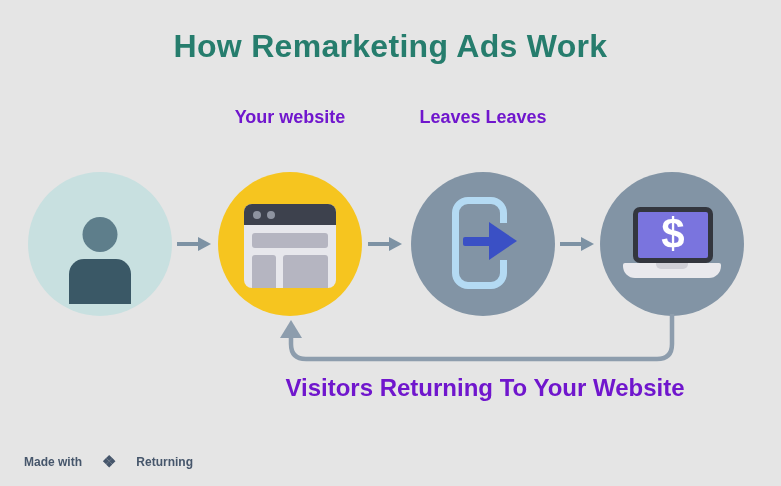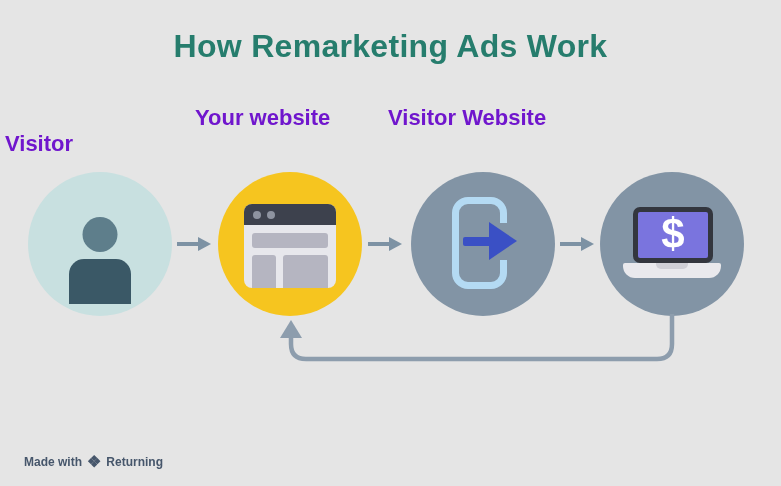--- a/index.html
+++ b/index.html
@@ -11,22 +11,22 @@
 
   
   .title {
     position:absolute; top:26px; left:0; width:781px; text-align:center;
     font-size:32px; font-weight:800; color:#267d6d; line-height:40px;
     letter-spacing:0.3px;
   }
 
   
   .step-label {
-    position:absolute; width:190px; text-align:left;
-    font-size:22px; font-weight:800; color:#7016cd; line-height:35px;
+    position:absolute; width:190px; text-align:center;
+    font-size:18px; font-weight:800; color:#7016cd; line-height:35px;
   }
   .lbl-visitor   { left:5px;   top:126px; }
   .lbl-website   { left:195px; top:100px; }
   .lbl-leaves    { left:388px; top:100px; }
   .lbl-ad        { left:577px; top:100px; }
 
   
   .circle { position:absolute; top:172px; width:144px; height:144px; border-radius:50%; }
   .c1 { left:28px;  background:#c8e0e0; }
   .c2 { left:218px; background:#f6c51f; }
@@ -112,34 +112,33 @@
 
   
   .return-label {
     position:absolute; left:275px; top:373px; width:420px; text-align:center;
     font-size:24px; font-weight:800; color:#7016cd; line-height:30px;
   }
 
   
   .watermark {
     position:absolute; left:24px; top:454px; display:flex; align-items:center;
-    gap:5px; color:#46566b; font-size:12px; font-weight:700;
+    gap:20px; color:#46566b; font-size:12px; font-weight:700;
   }
   .wm-logo { font-size:16px; line-height:1; color:#46566b; }
 </style>
 </head>
 <body>
 
 <div class="stage">
 
   <div class="title">How Remarketing Ads Work</div>
 
-  <div class="step-label lbl-visitor">Visitor</div>
   <div class="step-label lbl-website">Your website</div>
-  <div class="step-label lbl-leaves">Visitor Website</div>
+  <div class="step-label lbl-leaves">Leaves Leaves</div>
 
   <div class="circle c1">
     <div class="person">
       <div class="person-head"></div>
       <div class="person-body"></div>
     </div>
   </div>
 
   <div class="circle c2">
     <div class="browser">
@@ -188,20 +187,21 @@
   <svg class="conn conn-3" viewBox="0 0 36 16">
     <line x1="1" y1="8" x2="24" y2="8" stroke="#7d92a4" stroke-width="4"></line>
     <polygon points="22,1 22,15 35,8" fill="#7d92a4"></polygon>
   </svg>
 
   <svg class="return-svg" viewBox="0 0 781 486">
     <path d="M672 314 L672 344 Q672 359 657 359 L306 359 Q291 359 291 344 L291 337" fill="none" stroke="#8d9dad" stroke-width="4.5"></path>
     <polygon points="280,338 302,338 291,320" fill="#8d9dad"></polygon>
   </svg>
 
+  <div class="return-label">Visitors Returning To Your Website</div>
 
   <div class="watermark">
     <span>Made with</span>
     <span class="wm-logo">❖</span>
     <span>Returning</span>
   </div>
 
 </div>
 
 </body></html>

